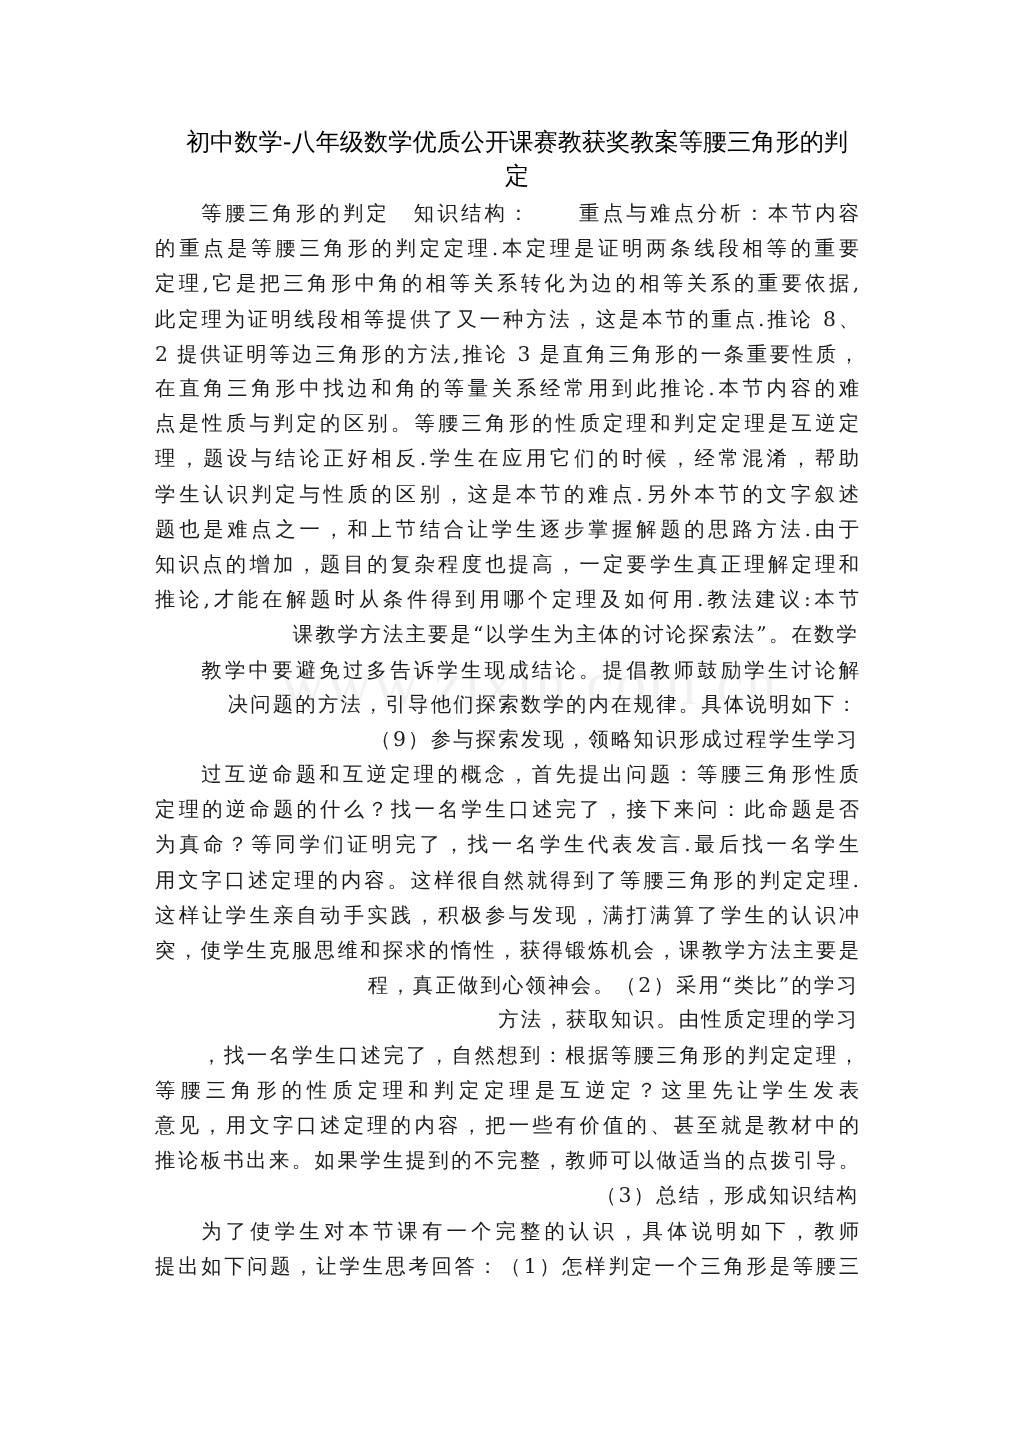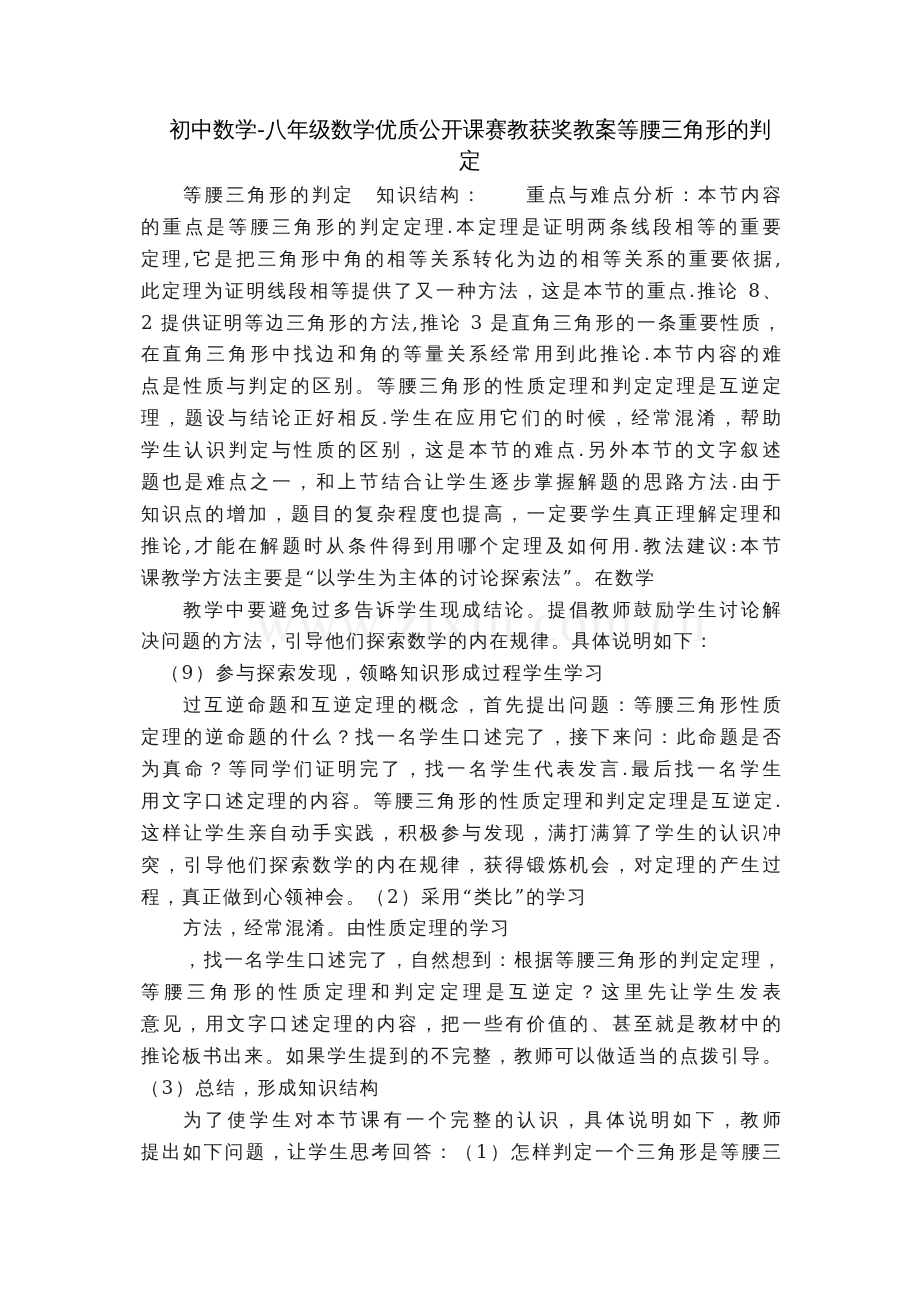--- a/index.html
+++ b/index.html
@@ -8,21 +8,21 @@
     .page { position: absolute; left: 0; top: 0; width: 920px; height: 1302px; background: #fff; }
     .title-line { position: absolute; left: 140px; width: 660px; text-align: center;
                   font-family: "DejaVu Sans", "Liberation Sans", sans-serif;
                   font-size: 22px; line-height: 28px; color: #000000; white-space: nowrap; }
     .body-block { position: absolute; left: 141px; top: 161px; width: 640px; margin-top: 18px; }
     .line { height: 31.9px; line-height: 31.9px; font-size: 18.5px; white-space: nowrap;
             overflow: visible; color: #1c1c1c; }
     .line.full { text-align: justify; text-align-last: justify; }
     .line.indent2 { padding-left: 42px; }
     .line.indent1 { padding-left: 20px; }
-    .line.short { text-align: left; letter-spacing: 2px; }
+    .line.short { text-align: right; letter-spacing: 2px; }
     .watermark { position: absolute; left: 255px; top: 590px; font-family: Liberation Serif, serif;
                  font-size: 56px; color: rgba(180,180,180,0.18); letter-spacing: 2px; pointer-events: none; white-space: nowrap; }
   </style>
 </head>
 <body>
 
 <div class="page">
   <div class="title-line" style="top:116px;">初中数学-八年级数学优质公开课赛教获奖教案等腰三角形的判</div>
   <div class="title-line" style="top:147px;">定</div>
 
@@ -41,25 +41,25 @@
       <div class="line full">题也是难点之一，和上节结合让学生逐步掌握解题的思路方法.由于</div>
       <div class="line full">知识点的增加，题目的复杂程度也提高，一定要学生真正理解定理和</div>
       <div class="line full">推论,才能在解题时从条件得到用哪个定理及如何用.教法建议:本节</div>
       <div class="line short">课教学方法主要是“以学生为主体的讨论探索法”。在数学</div>
       <div class="line indent2 full">教学中要避免过多告诉学生现成结论。提倡教师鼓励学生讨论解</div>
       <div class="line short">决问题的方法，引导他们探索数学的内在规律。具体说明如下：</div>
       <div class="line indent1 short">（9）参与探索发现，领略知识形成过程学生学习</div>
       <div class="line indent2 full">过互逆命题和互逆定理的概念，首先提出问题：等腰三角形性质</div>
       <div class="line full">定理的逆命题的什么？找一名学生口述完了，接下来问：此命题是否</div>
       <div class="line full">为真命？等同学们证明完了，找一名学生代表发言.最后找一名学生</div>
-      <div class="line full">用文字口述定理的内容。等腰三角形的性质定理和判定定理是互逆定.</div>
+      <div class="line full">用文字口述定理的内容。这样很自然就得到了等腰三角形的判定定理.</div>
       <div class="line full">这样让学生亲自动手实践，积极参与发现，满打满算了学生的认识冲</div>
-      <div class="line full">突，引导他们探索数学的内在规律，获得锻炼机会，对定理的产生过</div>
+      <div class="line full">突，使学生克服思维和探求的惰性，获得锻炼机会，课教学方法主要是</div>
       <div class="line short">程，真正做到心领神会。（2）采用“类比”的学习</div>
-      <div class="line indent2 short">方法，经常混淆。由性质定理的学习</div>
+      <div class="line indent2 short">方法，获取知识。由性质定理的学习</div>
       <div class="line indent2 full">，找一名学生口述完了，自然想到：根据等腰三角形的判定定理，</div>
       <div class="line full">等腰三角形的性质定理和判定定理是互逆定？这里先让学生发表</div>
       <div class="line full">意见，用文字口述定理的内容，把一些有价值的、甚至就是教材中的</div>
       <div class="line full">推论板书出来。如果学生提到的不完整，教师可以做适当的点拨引导。</div>
       <div class="line short">（3）总结，形成知识结构</div>
       <div class="line indent2 full">为了使学生对本节课有一个完整的认识，具体说明如下，教师</div>
       <div class="line full">提出如下问题，让学生思考回答：（1）怎样判定一个三角形是等腰三</div>
     </div>
 </div>
 

